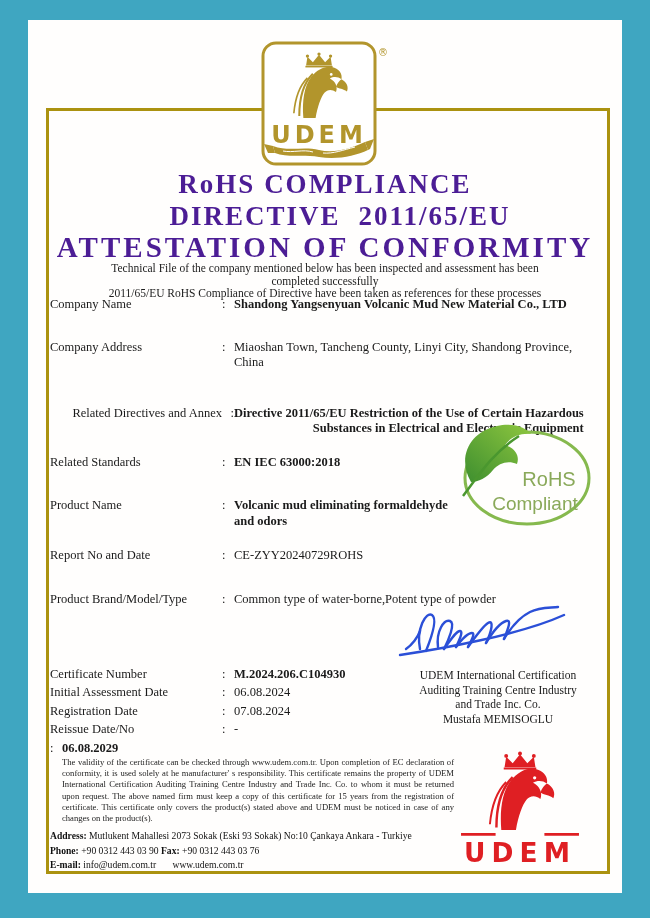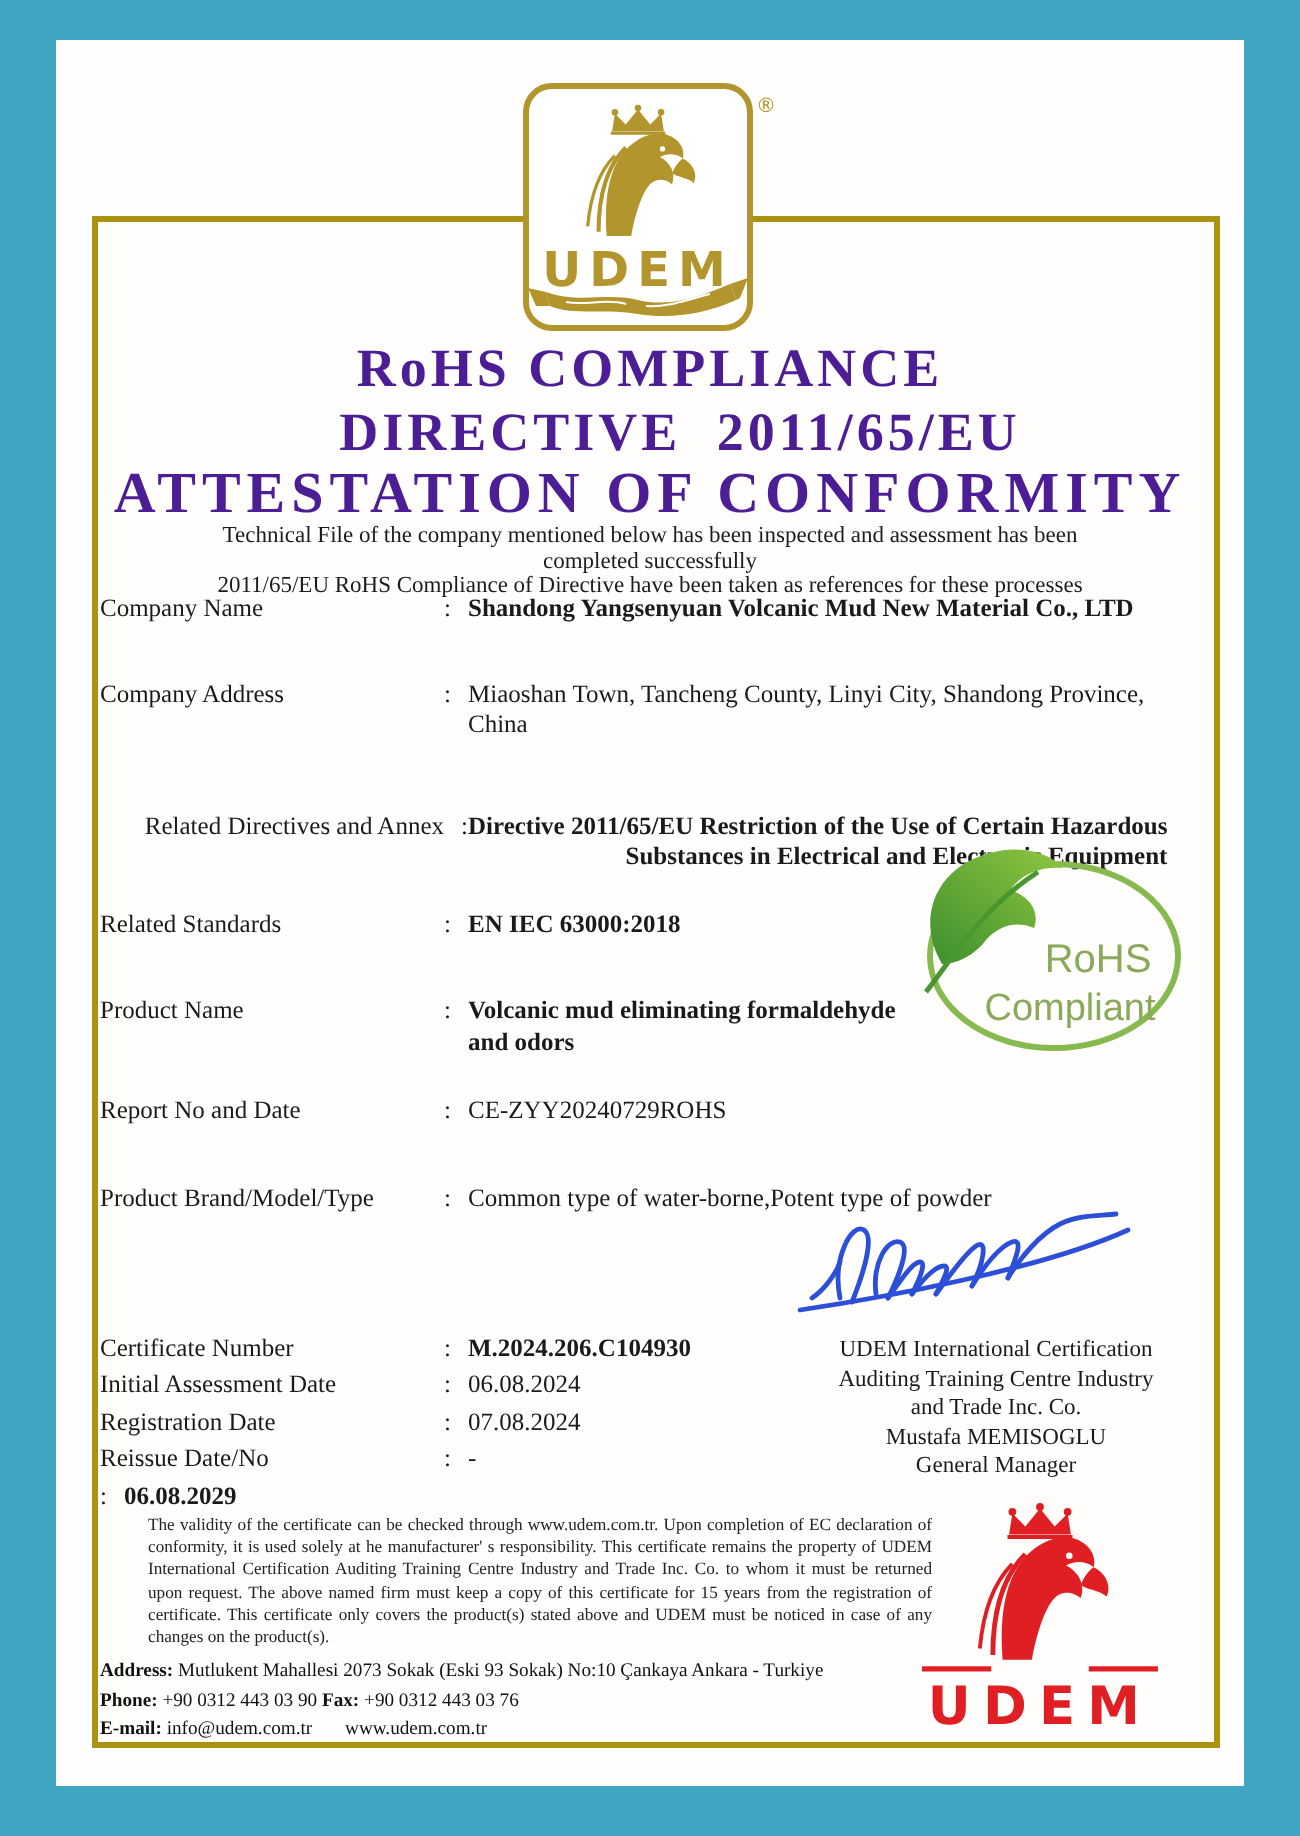--- a/index.html
+++ b/index.html
@@ -32,21 +32,21 @@
   .r2{text-align:right;}
   .r3{margin-bottom:28px;margin-top:18px;}
   .r4{margin-bottom:19px;}
   .r5{margin-bottom:28px;}
   .rohs-badge{position:absolute;left:455px;top:420px;width:140px;height:108px;}
   .signature{position:absolute;left:392px;top:597px;width:210px;height:68px;}
   .certs{position:absolute;left:50px;top:665px;width:350px;font-size:12.5px;color:#1a1a1a;}
   .certs .row{line-height:18.4px;}
   .signatory{position:absolute;left:388px;top:668px;width:220px;text-align:center;font-size:11.5px;line-height:14.6px;color:#1a1a1a;}
   .fine-print{
-    position:absolute;left:50px;top:757px;width:392px;
+    position:absolute;left:38px;top:757px;width:392px;
     font-size:8.6px;line-height:11.2px;text-align:justify;color:#222;padding-left:24px;
   }
   .contact{position:absolute;left:50px;top:829px;width:420px;font-size:9.6px;line-height:14.6px;color:#111;}
   .contact b{font-weight:bold;}
   .contact .gap{display:inline-block;width:14px;}
   .logo-bottom{position:absolute;left:459px;top:751px;width:122px;height:118px;}
   svg text{font-family:"DejaVu Sans", sans-serif;}
   .rohs-badge svg text{font-family:"Liberation Sans", sans-serif;}
 </style>
 </head>
@@ -195,21 +195,20 @@
       <div class="col">:</div>
       <div class="val">06.08.2029</div>
     </div>
   </div>
 
   <div class="signatory">
     <div>UDEM International Certification</div>
     <div>Auditing Training Centre Industry</div>
     <div>and Trade Inc. Co.</div>
     <div>Mustafa MEMISOGLU</div>
-    <div>General Manager</div>
   </div>
 
   <div class="fine-print">The validity of the certificate can be checked through www.udem.com.tr. Upon completion of EC declaration of conformity, it is used solely at he manufacturer' s responsibility. This certificate remains the property of UDEM International Certification Auditing Training Centre Industry and Trade Inc. Co. to whom it must be returned upon request. The above named firm must keep a copy of this certificate for 15 years from the registration of certificate. This certificate only covers the product(s) stated above and UDEM must be noticed in case of any changes on the product(s).</div>
 
   <div class="contact">
     <div>
       <b>Address:</b>
       <span>Mutlukent Mahallesi 2073 Sokak (Eski 93 Sokak) No:10 Çankaya  Ankara - Turkiye</span>
     </div>
     <div>

